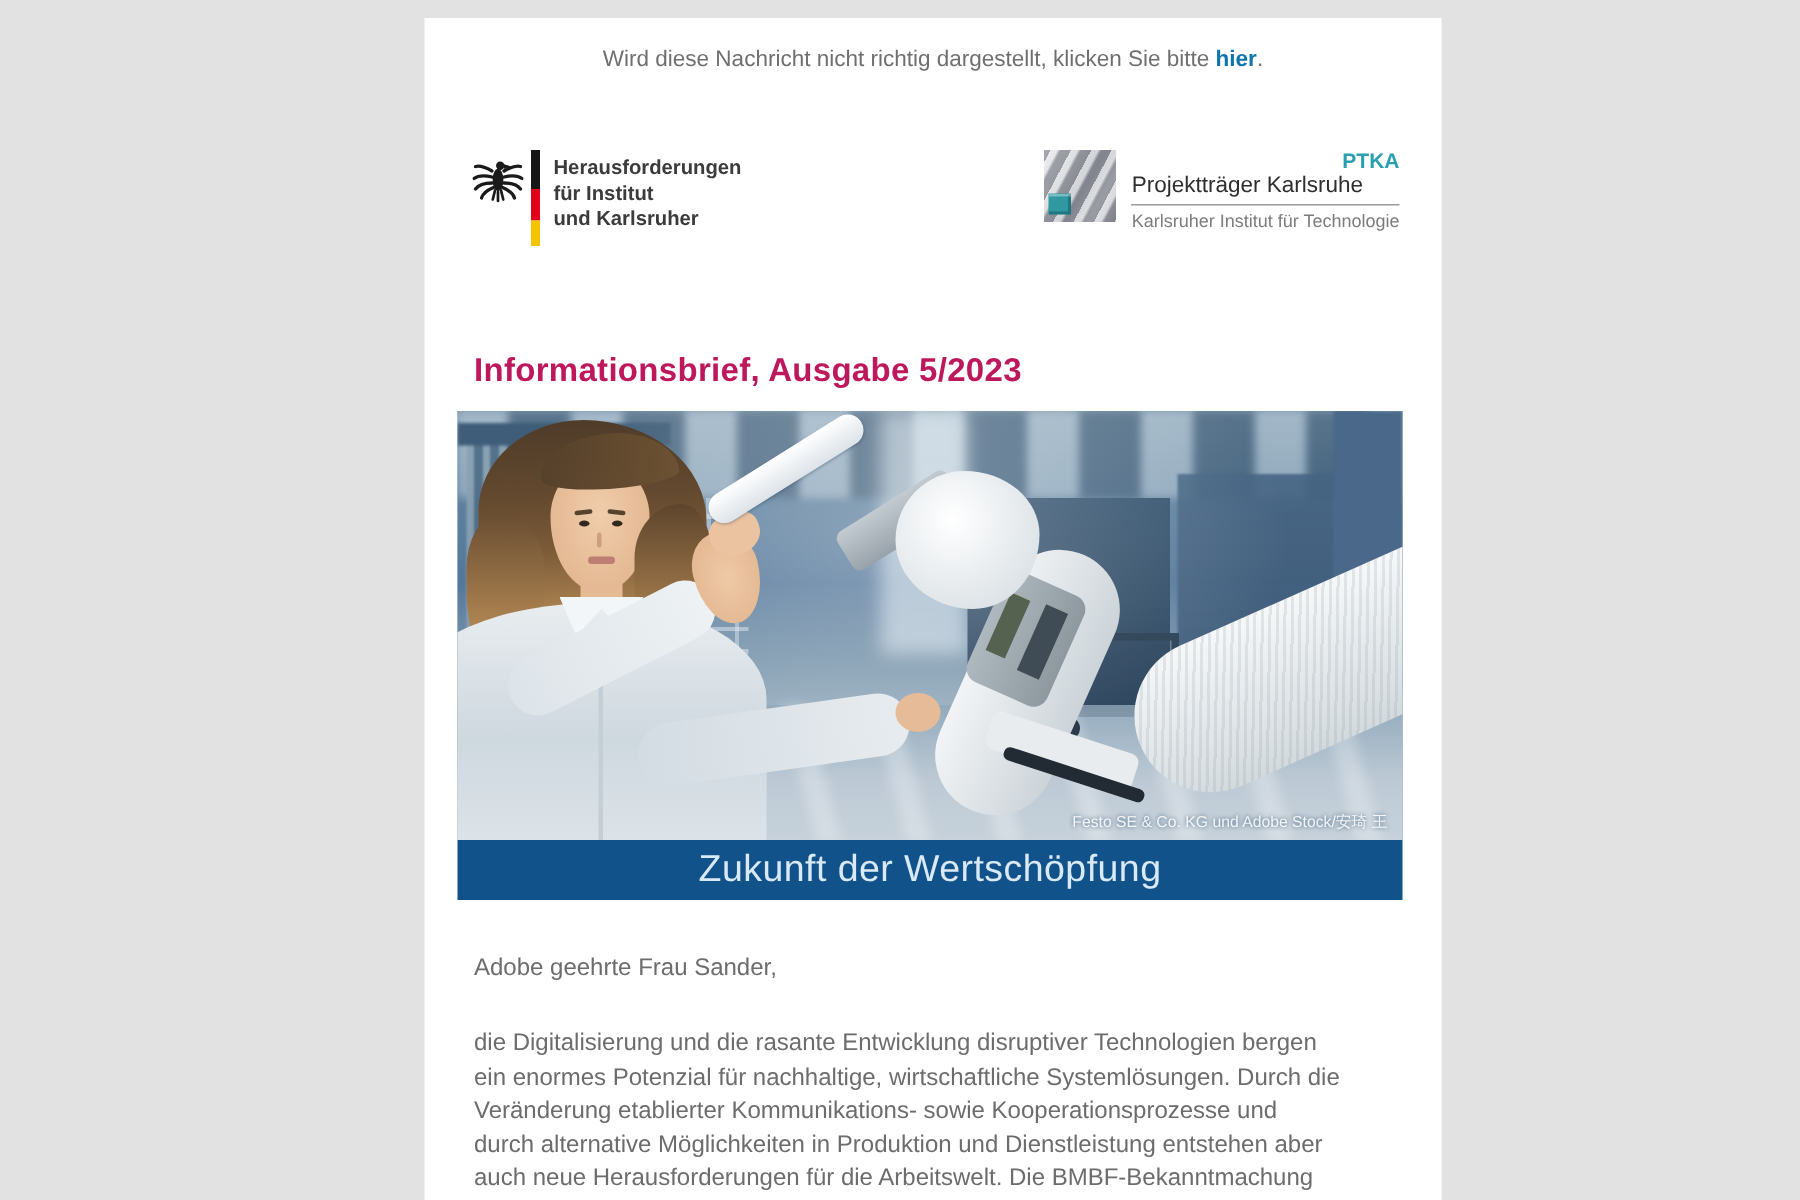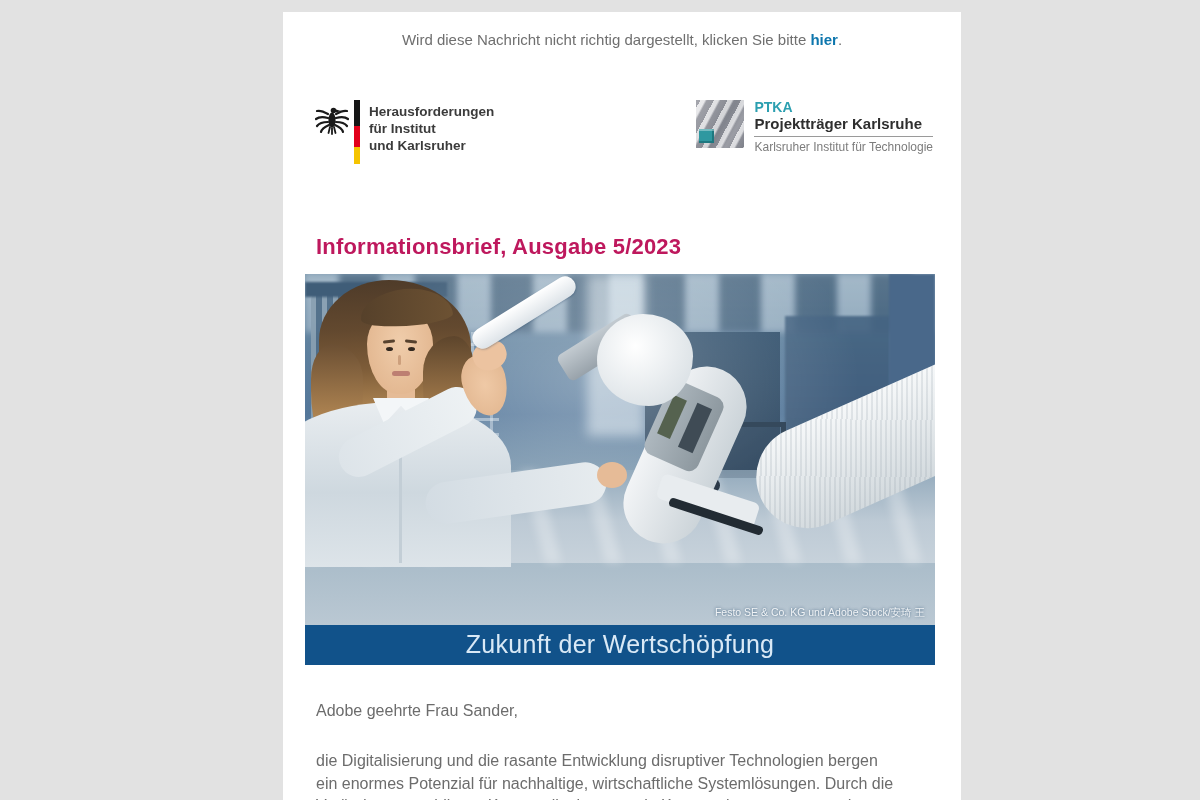--- a/index.html
+++ b/index.html
@@ -23,30 +23,30 @@
   .bmbf-text { margin-left:9px; padding-top:3px; font-size:13.5px; font-weight:700; color:#3b3b3b; line-height:17px; }
 
   .ptka { display:flex; align-items:flex-start; }
   .ptka-img { width:48px; height:48px; position:relative; overflow:hidden;
     background:linear-gradient(120deg,#d8d8dc 0%,#b9bac0 30%,#9598a0 55%,#c3c4ca 75%,#8f929a 100%); }
   .ptka-img::before { content:""; position:absolute; inset:-6px;
     background:repeating-linear-gradient(118deg, rgba(255,255,255,.55) 0 4px, rgba(105,108,118,.45) 6px 12px); }
   .ptka-cube { position:absolute; left:3px; bottom:5px; width:15px; height:14px; background:#2f98a0;
     box-shadow:inset 0 2px 0 rgba(255,255,255,.35), inset -2px -2px 0 rgba(0,60,70,.35); }
   .ptka-text { margin-left:10px; }
-  .ptka-acr { font-size:14px; font-weight:700; color:#2b9fb0; line-height:15px; }
-  .ptka-title { font-size:15px; font-weight:700; color:#2e2e2e; line-height:18px; padding-bottom:3px; border-bottom:1px solid #9a9a9a; }
+  .ptka-acr { font-size:14px; font-weight:700; color:#2b9fb0; line-height:15px;text-align:right; }
+  .ptka-title { font-size:15px; font-weight:400; color:#2e2e2e; line-height:18px; padding-bottom:3px; border-bottom:1px solid #9a9a9a; }
   .ptka-sub { font-size:12px; color:#7c7c7c; padding-top:3px; }
 
   
   .headline { margin:70px 0 0 33px; font-size:22px; font-weight:700; color:#be185d; letter-spacing:.2px; }
 
   
   .figure { margin:14px 0 0 22px; width:630px; }
-  .photo { position:relative; width:630px; height:351px; overflow:hidden; background:#5f819e; }
+  .photo { position:relative; width:630px; height:286px; overflow:hidden; background:#5f819e; }
   .photo > div { position:absolute; }
   .ph-base { inset:0; background:linear-gradient(180deg,#7e9ab0 0%,#5f819e 20%,#54779a 40%,#7b97ad 58%,#a4b8c6 75%,#bac8d3 100%); }
   .ph-overhead { left:0; top:0; width:630px; height:58px;
     background:repeating-linear-gradient(90deg, rgba(235,243,248,.35) 0 34px, rgba(25,50,75,.35) 34px 76px); filter:blur(3px); }
   .ph-pipes { left:6px; top:18px; width:120px; height:150px;
     background:repeating-linear-gradient(90deg,#89a0b2 0 5px,#4f6d88 5px 11px); border-radius:8px 8px 0 0; filter:blur(.6px); opacity:.92; }
   .ph-pipes-top { left:0; top:8px; width:142px; height:15px; background:#3f5d78; filter:blur(1.2px); }
   .ph-scaffold { left:128px; top:58px; width:66px; height:134px;
     background:repeating-linear-gradient(0deg, rgba(222,232,240,.5) 0 3px, transparent 3px 15px),
                repeating-linear-gradient(90deg, rgba(222,232,240,.45) 0 3px, transparent 3px 19px); filter:blur(.5px); }

